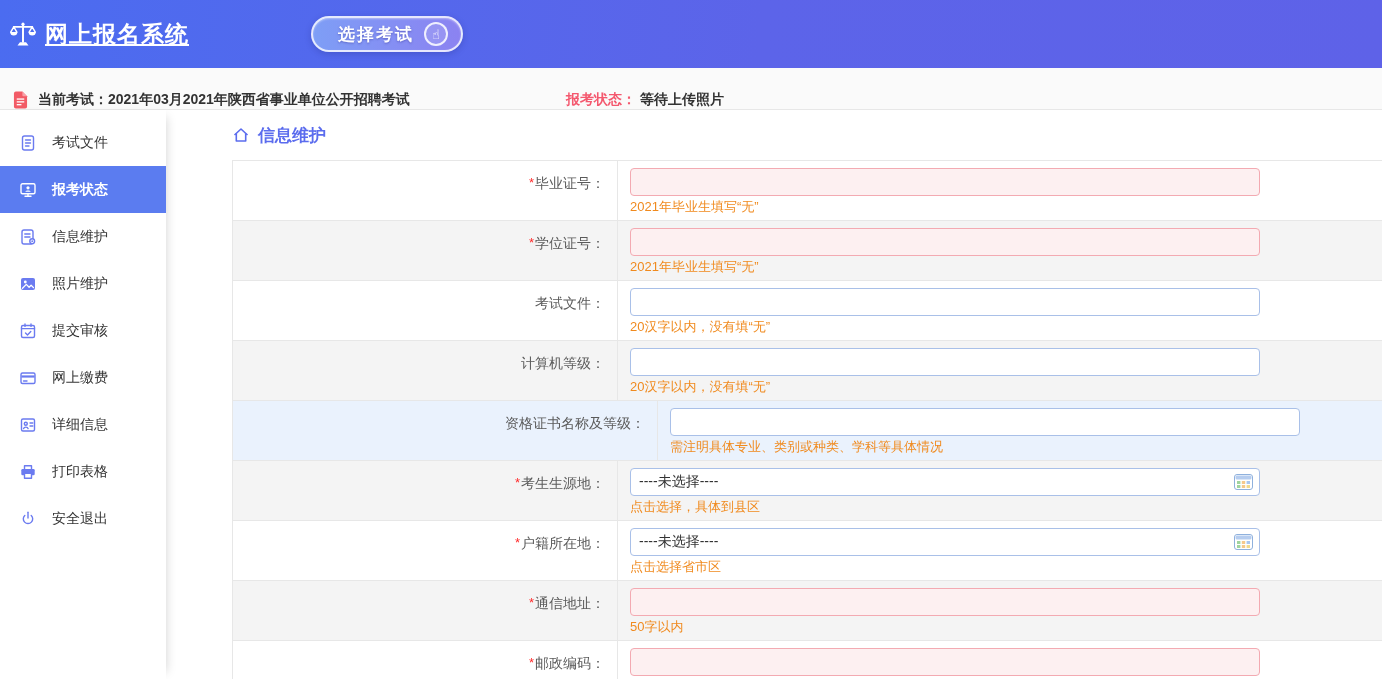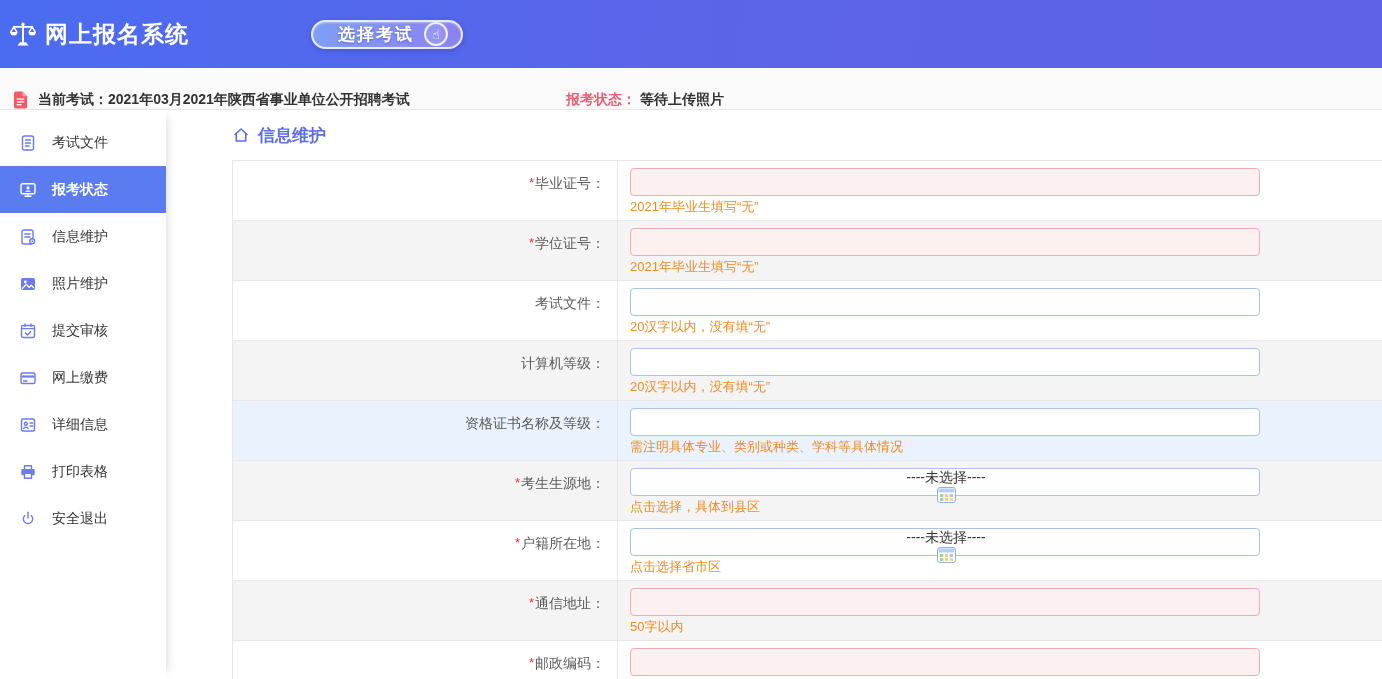--- a/index.html
+++ b/index.html
@@ -4,22 +4,22 @@
 <style>
   * { margin:0; padding:0; box-sizing:border-box; }
   html,body { width:1382px; height:679px; overflow:hidden; background:#fff;
     font-family:"Liberation Sans","DejaVu Sans",sans-serif; }
 
   
   .app-header { position:absolute; left:0; top:0; width:1382px; height:68px;
     background:linear-gradient(95deg,#4b6cf0 0%,#5c64e9 55%,#5e62e8 100%);
     display:flex; align-items:center; }
   .logo-wrap { margin-left:8px; display:flex; align-items:center; }
-  .app-title { color:#fff; font-size:23px; font-weight:bold; margin-left:7px; letter-spacing:1px; }
-  .select-exam-btn { margin-left:122px; height:29px; min-width:152px; border-radius:18px;
+  .app-title { color:#fff; font-size:23px; font-weight:bold; margin-left:7px; letter-spacing:1px;text-decoration:underline; }
+  .select-exam-btn { margin-left:122px; height:36px; min-width:152px; border-radius:18px;
     border:2px solid rgba(255,255,255,.8);
     background:linear-gradient(90deg,#7e9ef6 0%,#8b82f1 100%);
     box-shadow:0 2px 6px rgba(30,40,120,.25), inset 0 1px 2px rgba(255,255,255,.4);
     display:flex; align-items:center; justify-content:center; gap:10px; padding:0 10px 0 22px; cursor:pointer; }
   .select-exam-btn .lbl { color:#fff; font-size:17px; font-weight:bold; letter-spacing:2px;
     text-shadow:0 1px 2px rgba(60,60,160,.5); }
   .btn-badge { width:24px; height:24px; border-radius:50%; border:2px solid rgba(255,255,255,.85);
     background:rgba(255,255,255,.12); display:flex; align-items:center; justify-content:center;
     color:#fff; font-size:13px; line-height:1; }
 
@@ -55,21 +55,21 @@
     justify-content:flex-end; align-items:flex-start; padding:14px 12px 0 0;
     font-size:14px; color:#5a5a5a; }
   .req { color:#ff2a2a; font-size:13px; margin-right:1px; }
   .cell-field { flex:1; padding:7px 0 4px 12px; }
   .field-input { width:630px; height:28px; border-radius:4px; font-size:14px; padding:0 8px;
     outline:none; display:block; font-family:inherit; }
   .field-input.pink { background:#fdf0f1; border:1px solid #f3aab2; }
   .field-input.blue { background:#fff; border:1px solid #a9c0e8; }
   .select-box { width:630px; height:28px; border-radius:4px; background:#fff; border:1px solid #a9c0e8;
     display:flex; align-items:center; justify-content:space-between; padding:0 6px 0 8px;
-    font-size:14px; color:#333; cursor:pointer;flex-direction:column; }
+    font-size:14px; color:#333; cursor:pointer; }
   .hint { margin-top:2px; font-size:13px; color:#f08a1e; }
 </style>
 </head>
 <body>
 
 <div class="app-header">
   <div class="logo-wrap">
     <span style="display:flex;">
       <svg width="30" height="27" viewBox="0 0 24 22" fill="none" stroke="#fff" stroke-width="1.6" stroke-linecap="round">
         <circle cx="12" cy="2.6" r="1.3" fill="#fff" stroke="none"></circle>
@@ -251,21 +251,21 @@
       </div>
       <div class="form-row v-gray" style="min-height: 53px;">
         <div class="cell-label">
           <span>计算机等级：</span>
         </div>
         <div class="cell-field">
           <input class="field-input blue" style="">
           <div class="hint">20汉字以内，没有填“无”</div>
         </div>
       </div>
-      <div class="form-row v-blue" style="min-height: 53px;">
+      <div class="form-row v-blue" style="min-height: 53px; padding-left: 40px;">
         <div class="cell-label">
           <span>资格证书名称及等级：</span>
         </div>
         <div class="cell-field">
           <input class="field-input blue" style="">
           <div class="hint">需注明具体专业、类别或种类、学科等具体情况</div>
         </div>
       </div>
       <div class="form-row v-gray" style="min-height: 53px;">
         <div class="cell-label">

